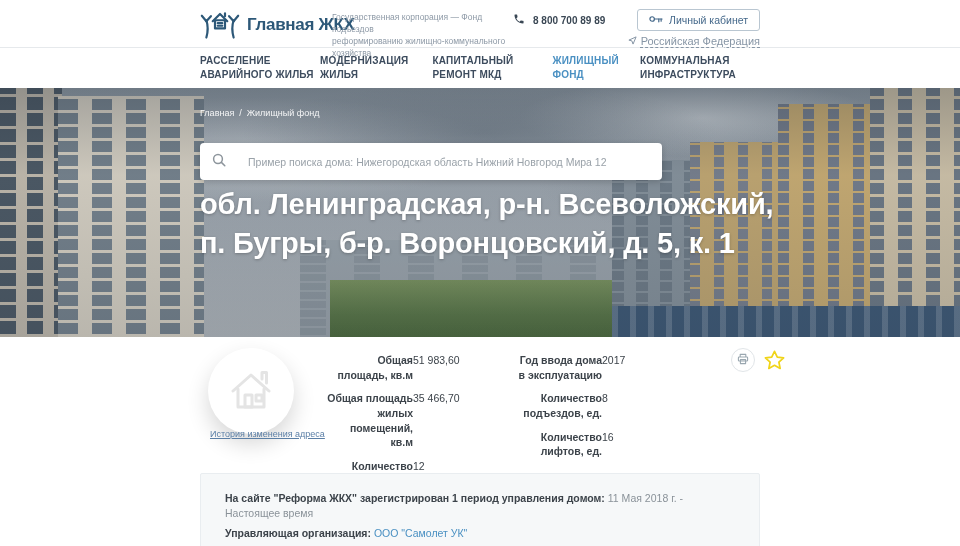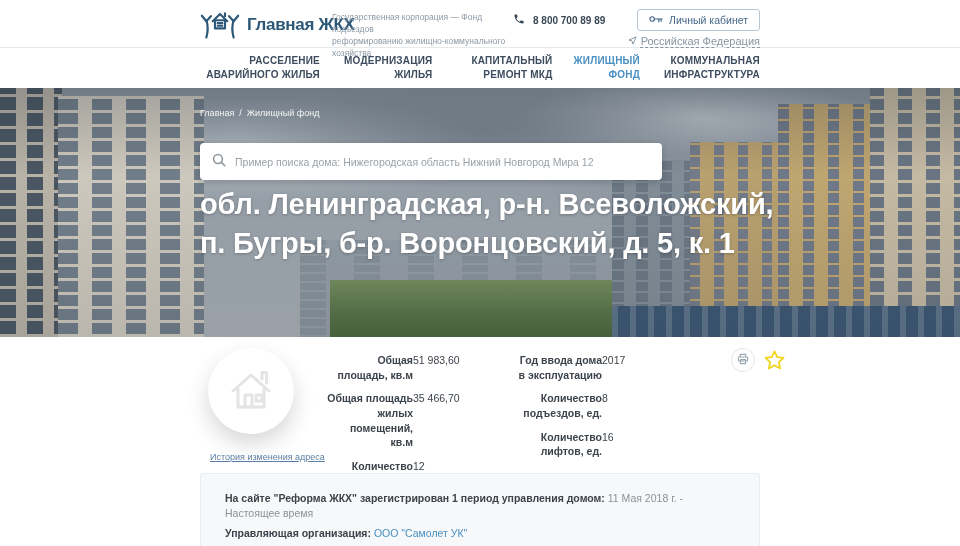--- a/index.html
+++ b/index.html
@@ -18,21 +18,21 @@
     font-size:10px; font-weight:bold; color:#3a4754; white-space:nowrap; }
   .account-btn { position:absolute; right:0; top:9px; height:22px; padding:0 11px;
     display:flex; align-items:center; gap:6px; background:#fff; border:1px solid #b9c6d1;
     border-radius:3px; font-size:10.5px; color:#44688a; cursor:pointer;
     font-family:"Liberation Sans",sans-serif; white-space:nowrap; }
   .region-link { position:absolute; right:0; top:35px; display:flex; align-items:center; gap:4px;
     font-size:11px; color:#8695a5; text-decoration:underline; text-decoration-style:dashed;
     text-underline-offset:2px; cursor:pointer; white-space:nowrap; }
   .header-divider { height:1px; background:#e6e9ec; width:960px; }
   .nav { height:40px; display:flex; justify-content:space-between; align-items:center; }
-  .nav-item { font-size:10px; font-weight:bold; color:#3d4c5e; text-align:right;
+  .nav-item { font-size:10px; font-weight:bold; color:#3d4c5e; text-align:left;
     line-height:1.45; text-decoration:none; cursor:pointer; max-width:120px; letter-spacing:0.2px; }
   .nav-item.active { color:#4a90c2; }
 
   
   .hero { position:relative; width:960px; height:249px; overflow:hidden; }
   .sky { position:absolute; inset:0;
     background-image:
       radial-gradient(ellipse 340px 70px at 480px 45px, rgba(110,122,134,0.55), transparent 70%),
       radial-gradient(ellipse 260px 55px at 700px 30px, rgba(232,236,239,0.55), transparent 70%),
       radial-gradient(ellipse 360px 75px at 250px 62px, rgba(226,229,233,0.45), transparent 70%),
@@ -65,38 +65,38 @@
   .blue-base { left:612px; top:218px; width:348px; height:31px; background-color:#3f5a77;
     background-image: repeating-linear-gradient(90deg,rgba(255,255,255,0.18) 0 6px,transparent 6px 18px); }
   .hero-overlay { position:absolute; inset:0;
     background:linear-gradient(180deg,rgba(28,38,50,0.28) 0%,rgba(28,38,50,0.06) 35%,rgba(28,38,50,0.16) 100%); }
   .hero-inner { padding-top:1px; height:249px; }
   .breadcrumb { position:absolute; left:0; top:20px; font-size:9px; color:rgba(255,255,255,0.92);
     display:flex; gap:5px; align-items:center; }
   .breadcrumb a { color:rgba(255,255,255,0.92); text-decoration:none; cursor:pointer; }
   .search-row { position:absolute; left:0; top:55px; width:560px; display:flex; gap:16px; }
   .search-box { flex:0 0 462px; height:37px; background:#fff; border-radius:4px;
-    display:flex; align-items:center; padding:0 12px; gap:9px;
+    display:flex; align-items:center; padding:0 12px; gap:22px;
     box-shadow:0 2px 6px rgba(0,0,0,0.18); }
   .search-box input { border:none; outline:none; flex:1; font-size:10.5px; color:#333;
     font-family:"Liberation Sans",sans-serif; background:transparent; }
   .search-box input::placeholder { color:#9aa2a9; }
   .find-btn { flex:0 0 80px; height:37px; background:#f5d41f; border:none; border-radius:3px;
     font-size:11px; font-weight:bold; color:#2b2b2b; letter-spacing:0.6px; cursor:pointer;
     font-family:"Liberation Sans",sans-serif; }
   .hero-title { position:absolute; left:0; top:97px; width:585px; font-size:29px;
     font-weight:bold; color:#fff; line-height:1.33; letter-spacing:-0.2px;
     text-shadow:0 1px 3px rgba(0,0,0,0.25); }
 
   
   .details-row { height:136px; }
   .avatar { position:absolute; left:8px; top:11px; width:86px; height:86px; border-radius:50%;
     background:#fff; display:flex; align-items:center; justify-content:center;
     box-shadow:0 10px 22px rgba(0,0,0,0.16); }
-  .history-link { position:absolute; left:10px; top:115px; font-size:9px; color:#5b7fa6;
+  .history-link { position:absolute; left:10px; top:92px; font-size:9px; color:#5b7fa6;
     text-decoration:underline; text-underline-offset:1px; cursor:pointer; }
   .fields { position:absolute; left:125px; top:16px; display:flex; }
   .fcol { display:flex; flex-direction:column;text-align:right; }
   .fcol1 { width:190px; }
   .fcol2 { width:175px; }
   .fpair { display:flex; margin-bottom:9px; }
   .flabel { font-size:10.5px; font-weight:bold; color:#3c434a; line-height:1.4; }
   .fcol1 .flabel { width:88px; }
   .fcol2 .flabel { width:87px; }
   .fvalue { font-size:10.5px; color:#3c434a; line-height:1.4; padding-left:0; }

